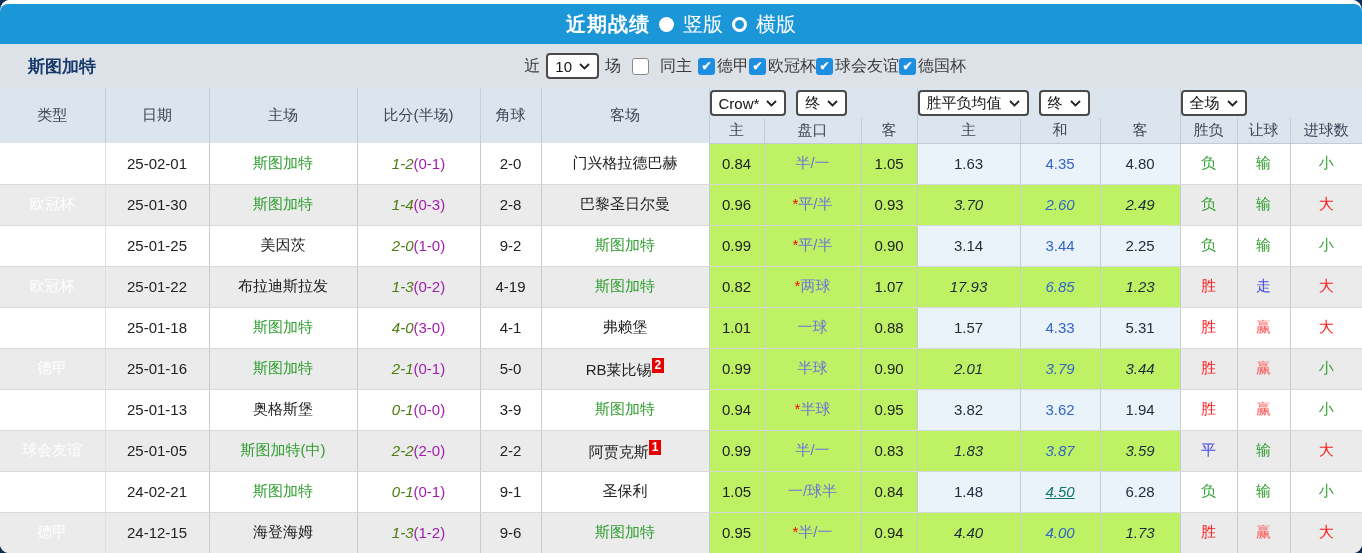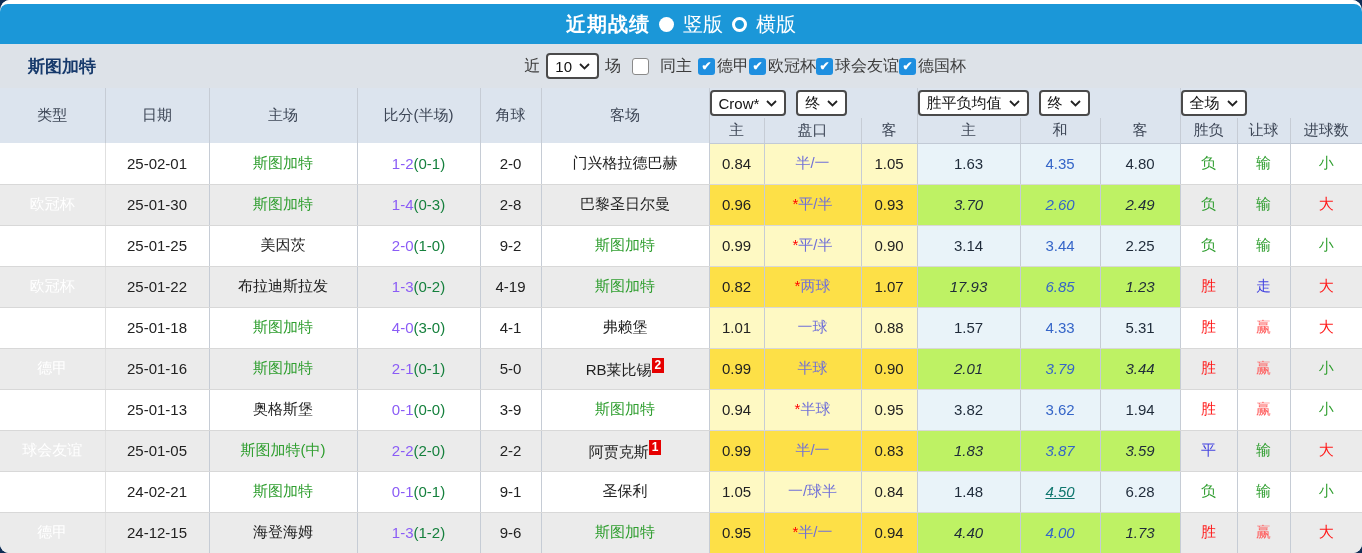--- a/index.html
+++ b/index.html
@@ -36,33 +36,33 @@
            border-right:1px solid #c6ccd5; font-size:15px; overflow:hidden; white-space:nowrap; }
   th:last-child, td:last-child { border-right:none; }
   thead th { background:#dce4ee; color:#3d4656; border-bottom:1px solid #c2cad6; }
   thead tr.hdr-top th { height:30px; border-bottom:none; }
   thead tr.hdr-sub th { height:25px; }
   thead th.span2 { height:55px; }
   tbody tr { height:41px; }
   tbody tr.odd  td { background:#ffffff; }
   tbody tr.even td { background:#ebebeb; }
   tbody td { border-bottom:1px solid #d8d8d8; color:#222; }
-  tbody tr.odd  td.bg-cream { background:#fef9c3; }
-  tbody tr.even td.bg-cream { background:#fde047; }
+  tbody tr.odd  td.bg-cream { background:#bef264; }
+  tbody tr.even td.bg-cream { background:#bef264; }
   tbody tr.odd  td.bg-blue  { background:#e9f3f9; }
   tbody tr.even td.bg-blue  { background:#bef264;font-style:italic; }
 
   td.type-cell { color:#fff; font-size:15px; border-right:1px solid #e0e0e0; }
   .badge-purple { background:#990099; }
   .badge-orange { background:#ff6600; }
   .badge-teal   { background:#2aa8a0; }
 
   .t-team  { color:#2f9e2f; }
-  .score   { color:#8b5cf6; }
-  .half    { color:#15803d; }
+  .score   { color:#4d7c0f;font-style:italic; }
+  .half    { color:#a21caf; }
   .sup-badge { display:inline-block; background:#e60000; color:#fff; font-size:12px; font-weight:bold;
                line-height:15px; padding:0 3px; vertical-align:6px; }
   .sup-badge:empty { display:none; }
   .star { color:#ff0000; }
   .star:empty { display:none; }
   .hcp  { color:#7070d8; }
   .avg-side { color:#1f2b3a; }
   .avg-mid  { color:#3565c8; }
   .avg-mid .hl { color:#0f766e; text-decoration:underline;font-style:italic; }
   .t-red   { color:#ff1a1a; }

